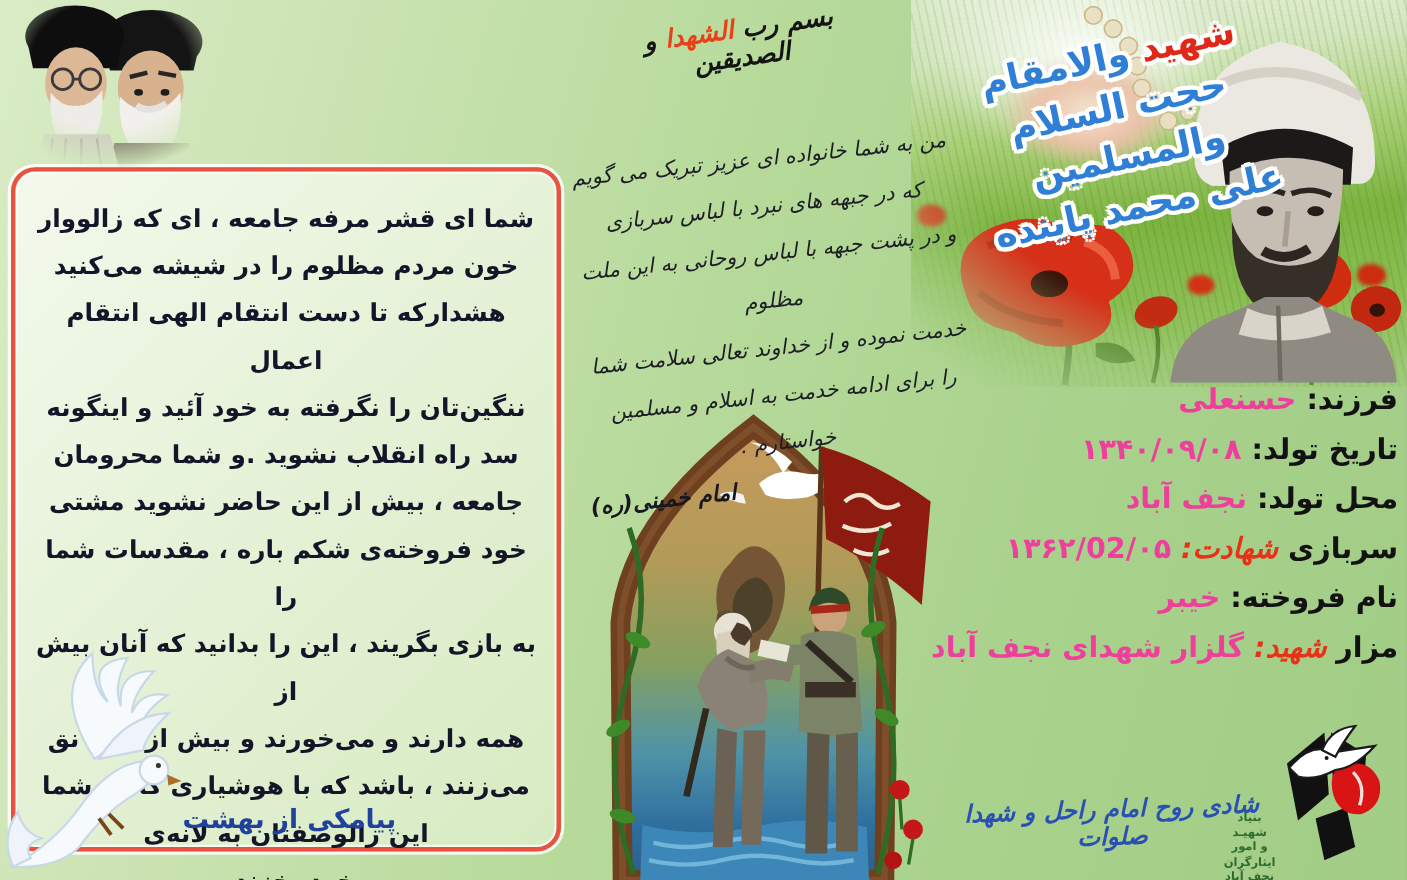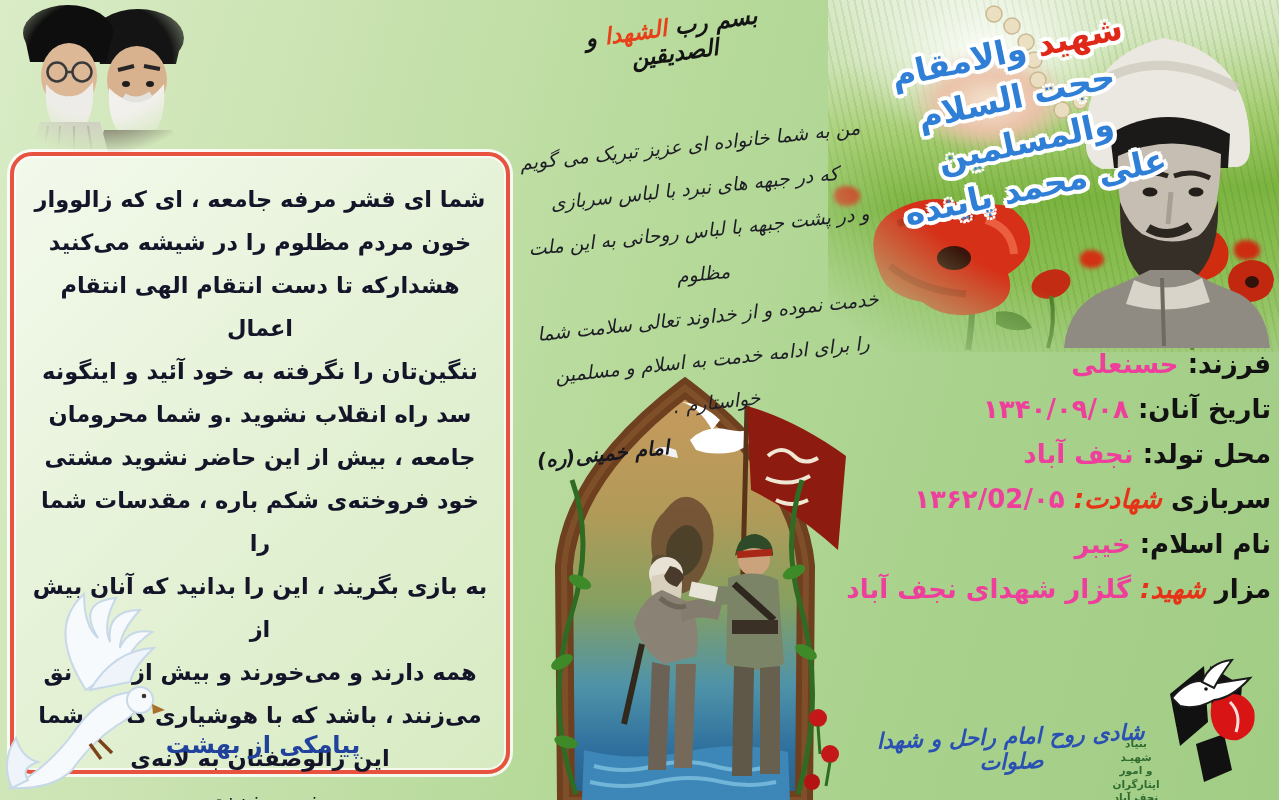--- a/index.html
+++ b/index.html
@@ -310,24 +310,24 @@
       <rect x="218" y="258" width="46" height="14" fill="#3a3026"></rect>
       <path d="M220,226 Q200,220 188,232 L194,246 Q210,240 224,244 Z" fill="#7c8468"></path>
       <rect x="176" y="222" width="27" height="15" fill="#e8e4d8" transform="rotate(12 189 229)"></rect>
       <path d="M220,304 L218,414 L238,414 L240,306 Z" fill="#5f5748"></path>
       <path d="M246,306 L246,412 L266,412 L266,304 Z" fill="#68604f"></path>
     </g>
   </svg>
 
   <div class="info-list" id="info-list">
       <div class="info-row"><span class="p-label">فرزند:</span> <span class="p-value">حسنعلی</span></div>
-      <div class="info-row"><span class="p-label">تاریخ آنان:</span> <span class="p-value">۱۳۴۰/۰۹/۰۸</span></div>
+      <div class="info-row"><span class="p-label">تاریخ تولد:</span> <span class="p-value">۱۳۴۰/۰۹/۰۸</span></div>
       <div class="info-row"><span class="p-label">محل تولد:</span> <span class="p-value">نجف آباد</span></div>
       <div class="info-row"><span class="p-label">سربازی</span> <span class="p-red">شهادت:</span> <span class="p-value">۱۳۶۲/02/۰۵</span></div>
-      <div class="info-row"><span class="p-label">نام اسلام:</span> <span class="p-value">خیبر</span></div>
+      <div class="info-row"><span class="p-label">نام فروخته:</span> <span class="p-value">خیبر</span></div>
       <div class="info-row"><span class="p-label">مزار</span> <span class="p-red">شهید:</span> <span class="p-value">گلزار شهدای نجف آباد</span></div>
     </div>
 
   <div class="abs salavat">شادی روح امام راحل و شهدا صلوات</div>
 
   <svg class="abs" style="left:1152px;top:656px;z-index:3;" width="114" height="138" viewBox="0 0 114 138">
     <path d="M18,38 L52,10 L56,66 L28,90 Z" fill="#111"></path>
     <path d="M58,10 L90,30 L86,76 L60,62 Z" fill="#111"></path>
     <path d="M44,88 L72,78 L80,114 L52,126 Z" fill="#111"></path>
     <path d="M64,42 Q92,30 102,54 Q106,76 86,84 Q66,86 60,66 Q56,50 64,42 Z" fill="#d81414"></path>

